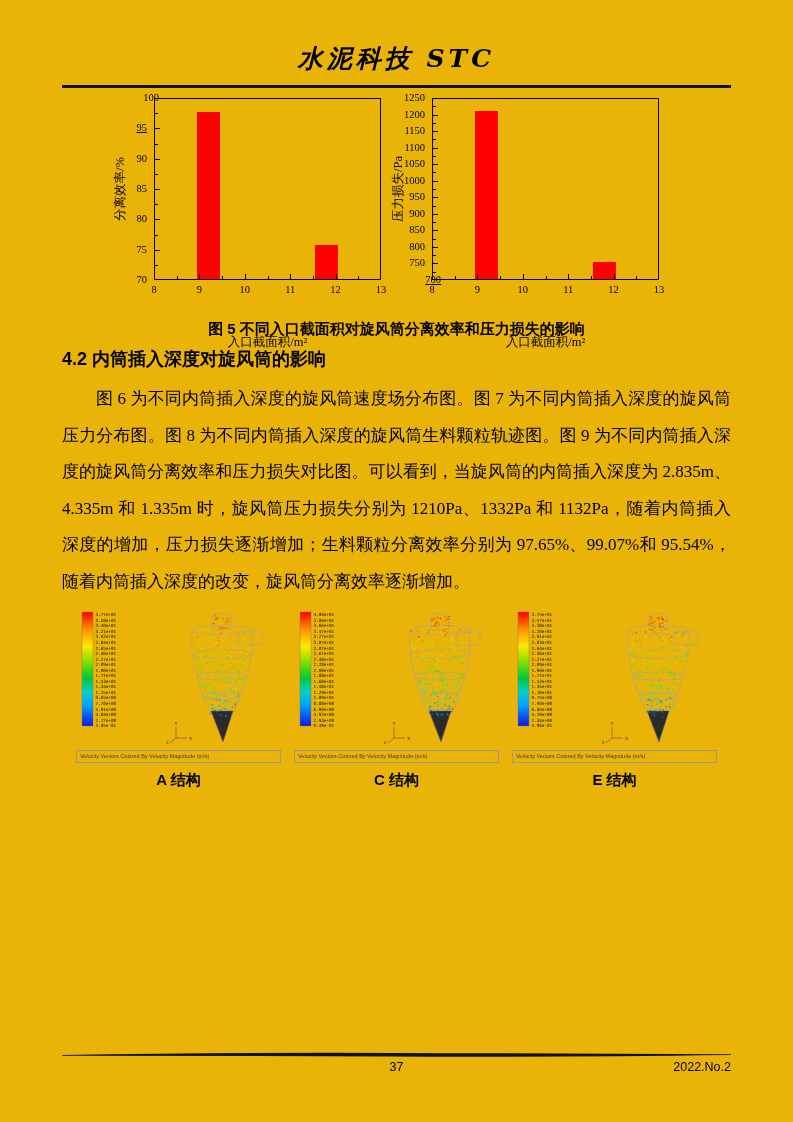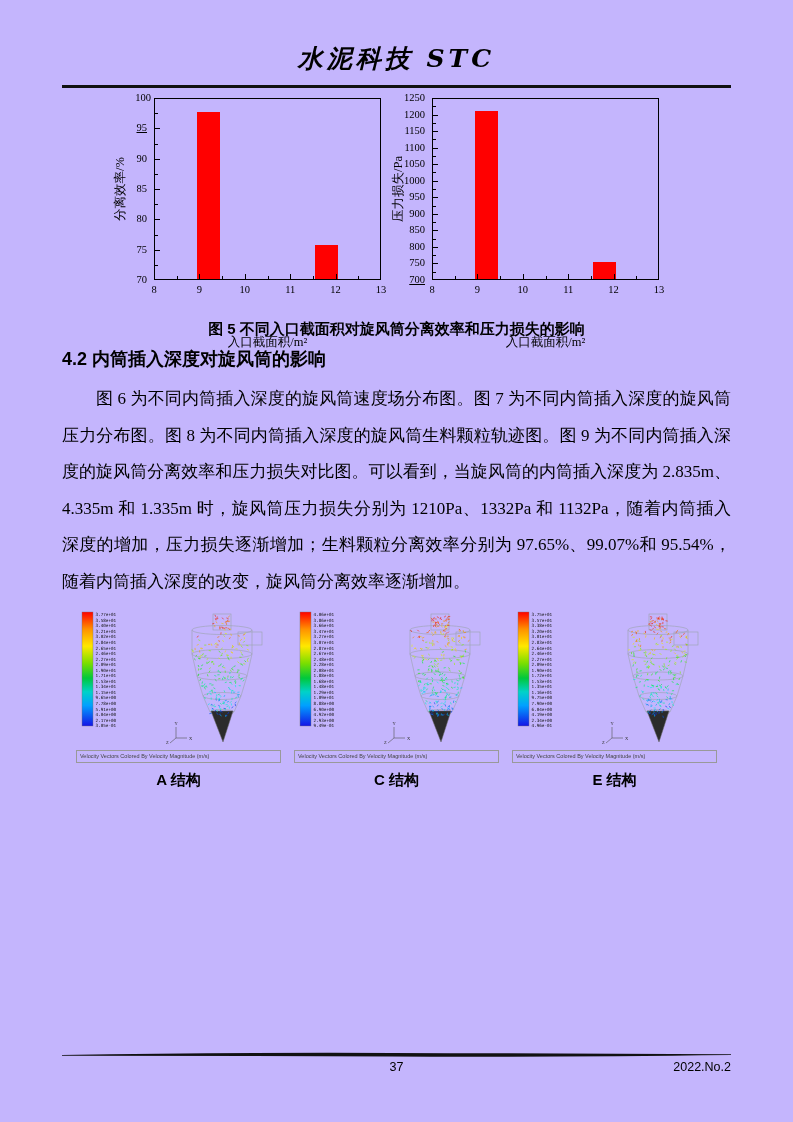--- a/index.html
+++ b/index.html
@@ -1,17 +1,17 @@
 <!DOCTYPE html>
 <html><head>
 <meta charset="utf-8">
 <style>
   html,body{margin:0;padding:0;background:#ffffff;}
   body{width:793px;height:1122px;position:relative;font-family:"Liberation Serif",serif;color:#000;overflow:hidden;}
-  .page{position:absolute;inset:0;background:#c4b5fd;}
+  .page{position:absolute;inset:0;background:#eab308;}
   .journal-title{position:absolute;top:42px;left:0;width:793px;text-align:center;
     font-family:"DejaVu Serif",serif;font-style:italic;font-weight:bold;font-size:25px;letter-spacing:4px;}
   .header-rule{position:absolute;top:85px;left:62px;width:669px;height:3px;background:#111;}
   .content{position:absolute;top:90px;left:62px;width:669px;}
   
   .charts-row{display:flex;height:228px;}
   .chart{position:relative;width:276px;height:226px;flex:0 0 auto;}
   .chart.first{margin-left:44px;}
   .chart.second{margin-left:2px;}
   .c-frame{position:absolute;border:1px solid #000;box-sizing:border-box;}
@@ -56,21 +56,21 @@
           <div class="c-ylab" style="left: 0px; top: 153.667px; width: 41px;">75</div>
           <div class="c-tick" style="left: 49px; top: 159.667px; width: 5px; height: 1px;"></div>
           <div class="c-ylab" style="left: 0px; top: 123.333px; width: 41px;">80</div>
           <div class="c-tick" style="left: 49px; top: 129.333px; width: 5px; height: 1px;"></div>
           <div class="c-ylab" style="left: 0px; top: 93px; width: 41px;">85</div>
           <div class="c-tick" style="left: 49px; top: 99px; width: 5px; height: 1px;"></div>
           <div class="c-ylab" style="left: 0px; top: 62.6667px; width: 41px;">90</div>
           <div class="c-tick" style="left: 49px; top: 68.6667px; width: 5px; height: 1px;"></div>
           <div class="c-ylab" style="left: 0px; top: 32.3333px; width: 41px; text-decoration: underline;">95</div>
           <div class="c-tick" style="left: 49px; top: 38.3333px; width: 5px; height: 1px;"></div>
-          <div class="c-ylab" style="left: 4px; top: 2px; width: 41px;">100</div>
+          <div class="c-ylab" style="left: 12px; top: 2px; width: 41px;">100</div>
           <div class="c-tick" style="left: 49px; top: 174.833px; width: 3px; height: 1px;"></div>
           <div class="c-tick" style="left: 49px; top: 144.5px; width: 3px; height: 1px;"></div>
           <div class="c-tick" style="left: 49px; top: 114.167px; width: 3px; height: 1px;"></div>
           <div class="c-tick" style="left: 49px; top: 83.8333px; width: 3px; height: 1px;"></div>
           <div class="c-tick" style="left: 49px; top: 53.5px; width: 3px; height: 1px;"></div>
           <div class="c-tick" style="left: 49px; top: 23.1667px; width: 3px; height: 1px;"></div>
           <div class="c-xlab" style="left: 33px; top: 194px; width: 30px;">8</div>
           <div class="c-xlab" style="left: 78.4px; top: 194px; width: 30px;">9</div>
           <div class="c-tick" style="left: 93.4px; top: 184px; width: 1px; height: 5px;"></div>
           <div class="c-xlab" style="left: 123.8px; top: 194px; width: 30px;">10</div>
@@ -85,21 +85,21 @@
           <div class="c-tick" style="left: 161.5px; top: 186px; width: 1px; height: 3px;"></div>
           <div class="c-tick" style="left: 206.9px; top: 186px; width: 1px; height: 3px;"></div>
           <div class="c-tick" style="left: 252.3px; top: 186px; width: 1px; height: 3px;"></div>
           <div class="c-axis-ylabel" style="left: 14px; top: 99px; transform: translate(-50%, -50%) rotate(-90deg);">分离效率/%</div>
           <div class="c-axis-xlabel" style="left: 48px; top: 209px; width: 227px;">入口截面积/m²</div>
         </div>
       <div class="chart second">
           <div class="c-frame" style="left: 48px; top: 8px; width: 227px; height: 182px;"></div>
           <div class="c-bar" style="left: 91.13px; top: 21.2364px; width: 22.7px; height: 167.764px; background: rgb(255, 0, 0);"></div>
           <div class="c-bar" style="left: 209.17px; top: 171.8px; width: 22.7px; height: 17.2px; background: rgb(255, 0, 0);"></div>
-          <div class="c-ylab" style="left: 0px; top: 184px; width: 41px; text-decoration: underline;">700</div>
+          <div class="c-ylab" style="left: 16px; top: 184px; width: 41px; text-decoration: underline;">700</div>
           <div class="c-ylab" style="left: 0px; top: 167.455px; width: 41px;">750</div>
           <div class="c-tick" style="left: 49px; top: 173.455px; width: 5px; height: 1px;"></div>
           <div class="c-ylab" style="left: 0px; top: 150.909px; width: 41px;">800</div>
           <div class="c-tick" style="left: 49px; top: 156.909px; width: 5px; height: 1px;"></div>
           <div class="c-ylab" style="left: 0px; top: 134.364px; width: 41px;">850</div>
           <div class="c-tick" style="left: 49px; top: 140.364px; width: 5px; height: 1px;"></div>
           <div class="c-ylab" style="left: 0px; top: 117.818px; width: 41px;">900</div>
           <div class="c-tick" style="left: 49px; top: 123.818px; width: 5px; height: 1px;"></div>
           <div class="c-ylab" style="left: 0px; top: 101.273px; width: 41px;">950</div>
           <div class="c-tick" style="left: 49px; top: 107.273px; width: 5px; height: 1px;"></div>

